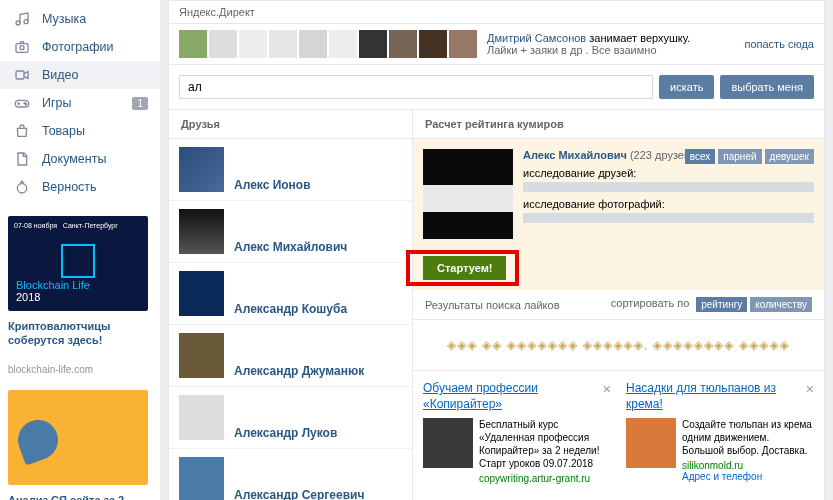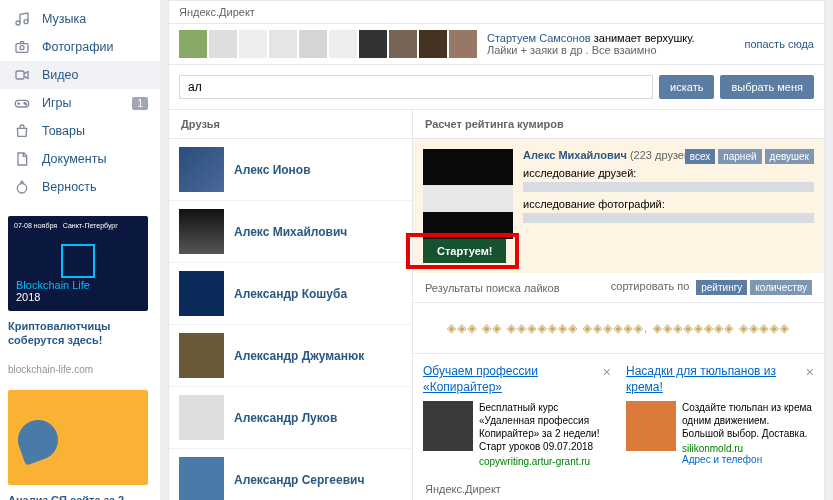--- a/index.html
+++ b/index.html
@@ -22,34 +22,34 @@
 .feed-text a { color: #2a5885; text-decoration: none; }
 .feed-link { font-size: 11px; color: #2a5885; text-decoration: none; }
 .search-row { background: #fff; border: 1px solid #e7e8ec; border-top: none; padding: 10px; display: flex; gap: 6px; }
 .search-input { flex: 1; border: 1px solid #d3d9de; padding: 4px 8px; font-size: 12px; }
 .btn { background: #5b7da3; color: #fff; border: none; padding: 5px 11px; font-size: 11px; cursor: pointer; border-radius: 2px; }
 .cols { display: flex; gap: 0; }
 .col-left { width: 245px; }
 .col-right { flex: 1; }
 .section { background: #fff; border: 1px solid #e7e8ec; border-top: none; }
 .section-hdr { padding: 8px 12px; font-size: 11px; font-weight: bold; color: #656565; border-bottom: 1px solid #e7e8ec; }
-.friend { display: flex; align-items: center; padding: 8px 10px; border-bottom: 1px solid #eef0f3; cursor: pointer; }
+.friend { display: flex; align-items: flex-end; padding: 8px 10px; border-bottom: 1px solid #eef0f3; cursor: pointer; }
 .friend-ava { width: 45px; height: 45px; background: #4a6a8a; margin-right: 10px; }
 .friend-name { color: #2a5885; font-size: 12px; font-weight: bold; }
 .rating-box { background: #fdf4e3; padding: 10px; position: relative; }
 .rating-inner { display: flex; gap: 10px; }
 .rating-ava { width: 90px; height: 90px; background: #111; flex-shrink: 0; }
 .rating-info { flex: 1; font-size: 11px; }
 .rating-name { color: #2a5885; font-weight: bold; }
 .rating-sub { color: #656565; }
 .tabs { display: flex; gap: 3px; position: absolute; right: 10px; top: 10px; justify-content: space-between; }
 .tab { background: #7f97b3; color: #fff; font-size: 10px; padding: 2px 5px; cursor: pointer; }
 .tab.active { background: #5b7da3; }
 .bar { background: #d7dce2; height: 10px; margin-top: 3px; }
-.start-btn { background: #14532d; color: #fff; border: none; padding: 6px 14px; font-size: 11px; font-weight: bold; margin-top: 0; cursor: pointer; }
+.start-btn { background: #4d7c0f; color: #fff; border: none; padding: 6px 14px; font-size: 11px; font-weight: bold; margin-top: 17px; cursor: pointer; }
 .highlight { border: 4px solid #e60000; position: absolute; left: -7px; bottom: 4px; width: 113px; height: 36px; pointer-events: none; }
 .results-hdr { padding: 7px 12px; font-size: 11px; color: #656565; display: flex; align-items: center; border-bottom: 1px solid #e7e8ec; }
 .sort-tabs { margin-left: auto; display: flex; gap: 3px; }
 .diamonds { text-align: center; padding: 18px 10px; color: #c9a95e; font-size: 12px; letter-spacing: 1px; }
 .ads { padding: 10px; display: flex; gap: 15px; border-top: 1px solid #e7e8ec; }
 .ad { flex: 1; position: relative; }
 .ad-close { position: absolute; right: 0; top: 0; color: #999; font-size: 14px; cursor: pointer; }
 .ad-title { color: #0066cc; font-size: 12px; text-decoration: underline; display: block; margin-bottom: 6px; line-height: 1.3; padding-right: 14px; }
 .ad-body { display: flex; gap: 6px; }
 .ad-img { width: 50px; height: 50px; background: #888; flex-shrink: 0; }
@@ -159,21 +159,21 @@
       <div class="feed-thumb" style="background:#ddd"></div>
       <div class="feed-thumb" style="background:#eee"></div>
       <div class="feed-thumb" style="background:#e5e5e5"></div>
       <div class="feed-thumb" style="background:#d5d5d5"></div>
       <div class="feed-thumb" style="background:#eee"></div>
       <div class="feed-thumb" style="background:#333"></div>
       <div class="feed-thumb" style="background:#765"></div>
       <div class="feed-thumb" style="background:#432"></div>
       <div class="feed-thumb" style="background:#976"></div>
       <div class="feed-text">
-        <a href="#">Стартуем Самсонов</a>
+        <a href="#">Дмитрий Самсонов</a>
         <span>занимает верхушку.</span><br>
         <span style="color:#656565">Лайки + заяки в др . Все взаимно</span>
       </div>
       <a href="#" class="feed-link">попасть сюда</a>
     </div>
 
     <div class="search-row">
       <input class="search-input" value="ал" style="">
       <button class="btn">искать</button>
       <button class="btn">выбрать меня</button>

